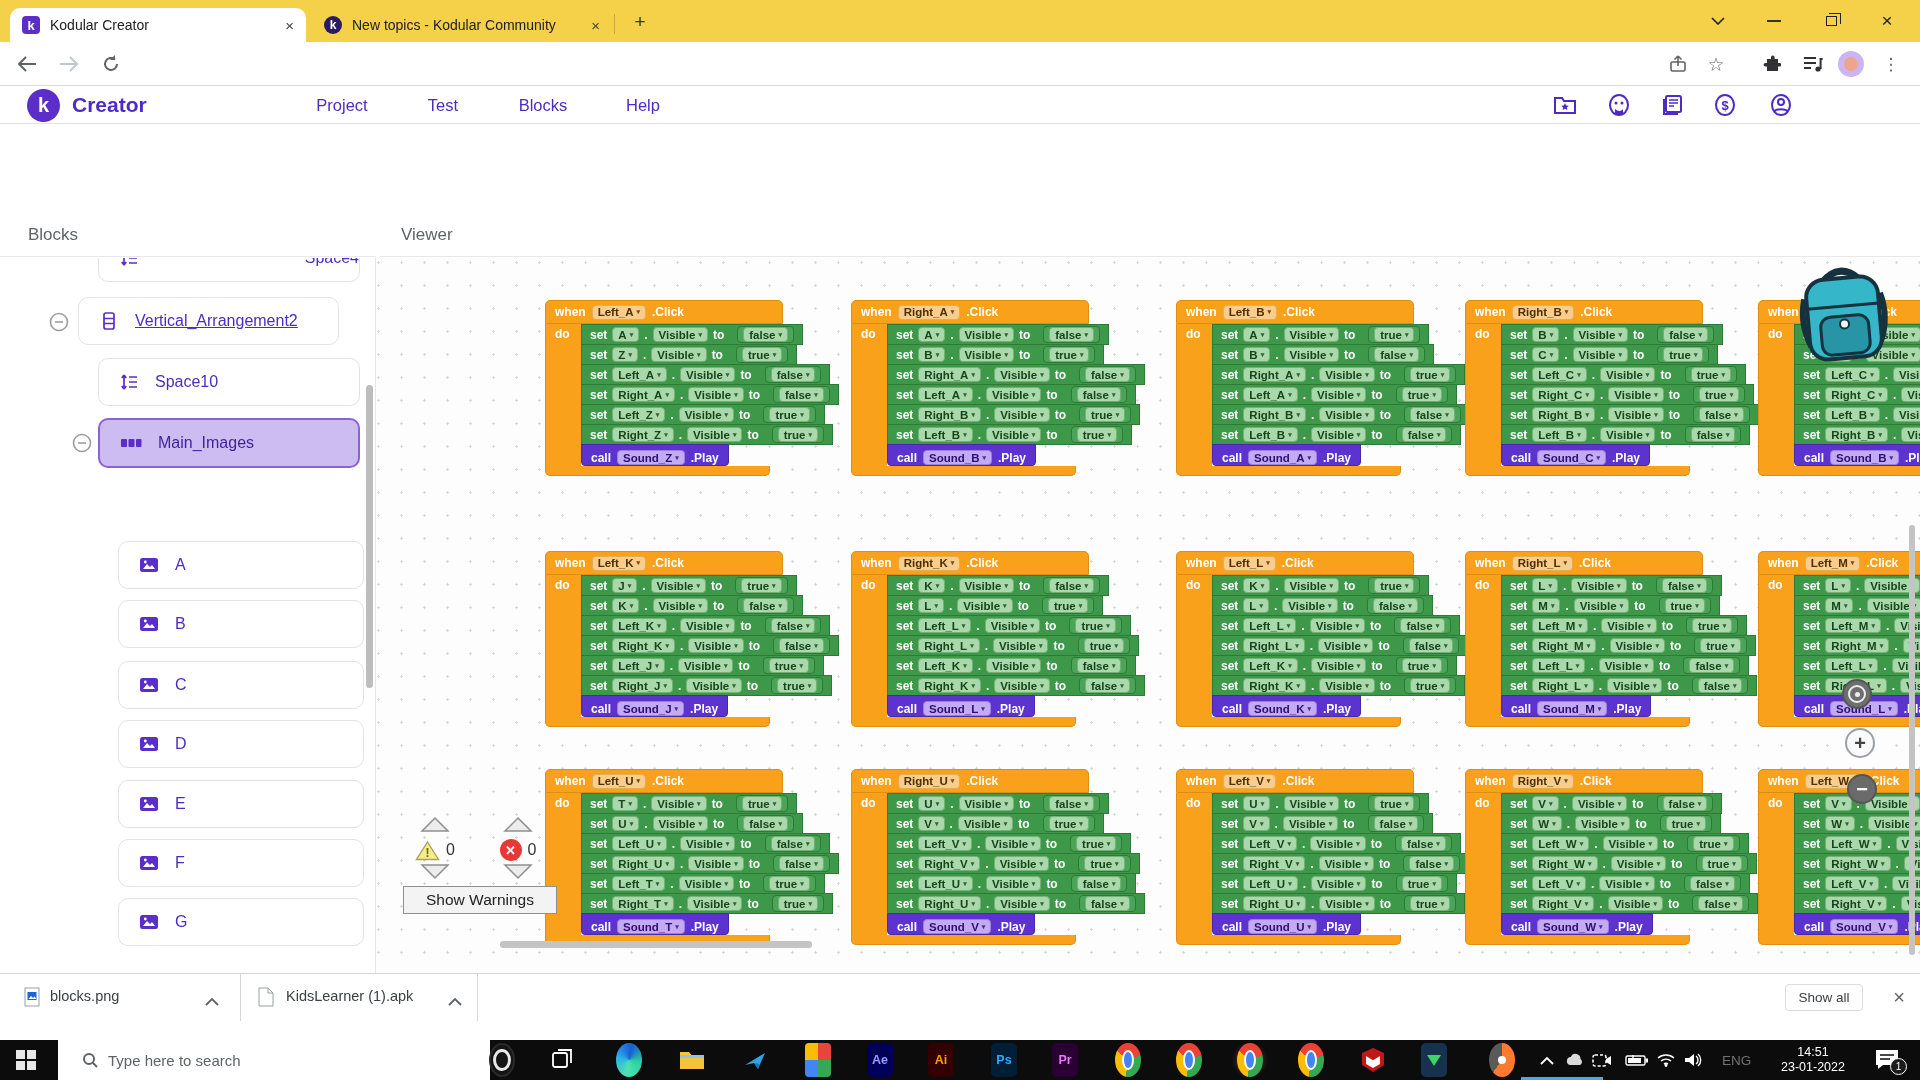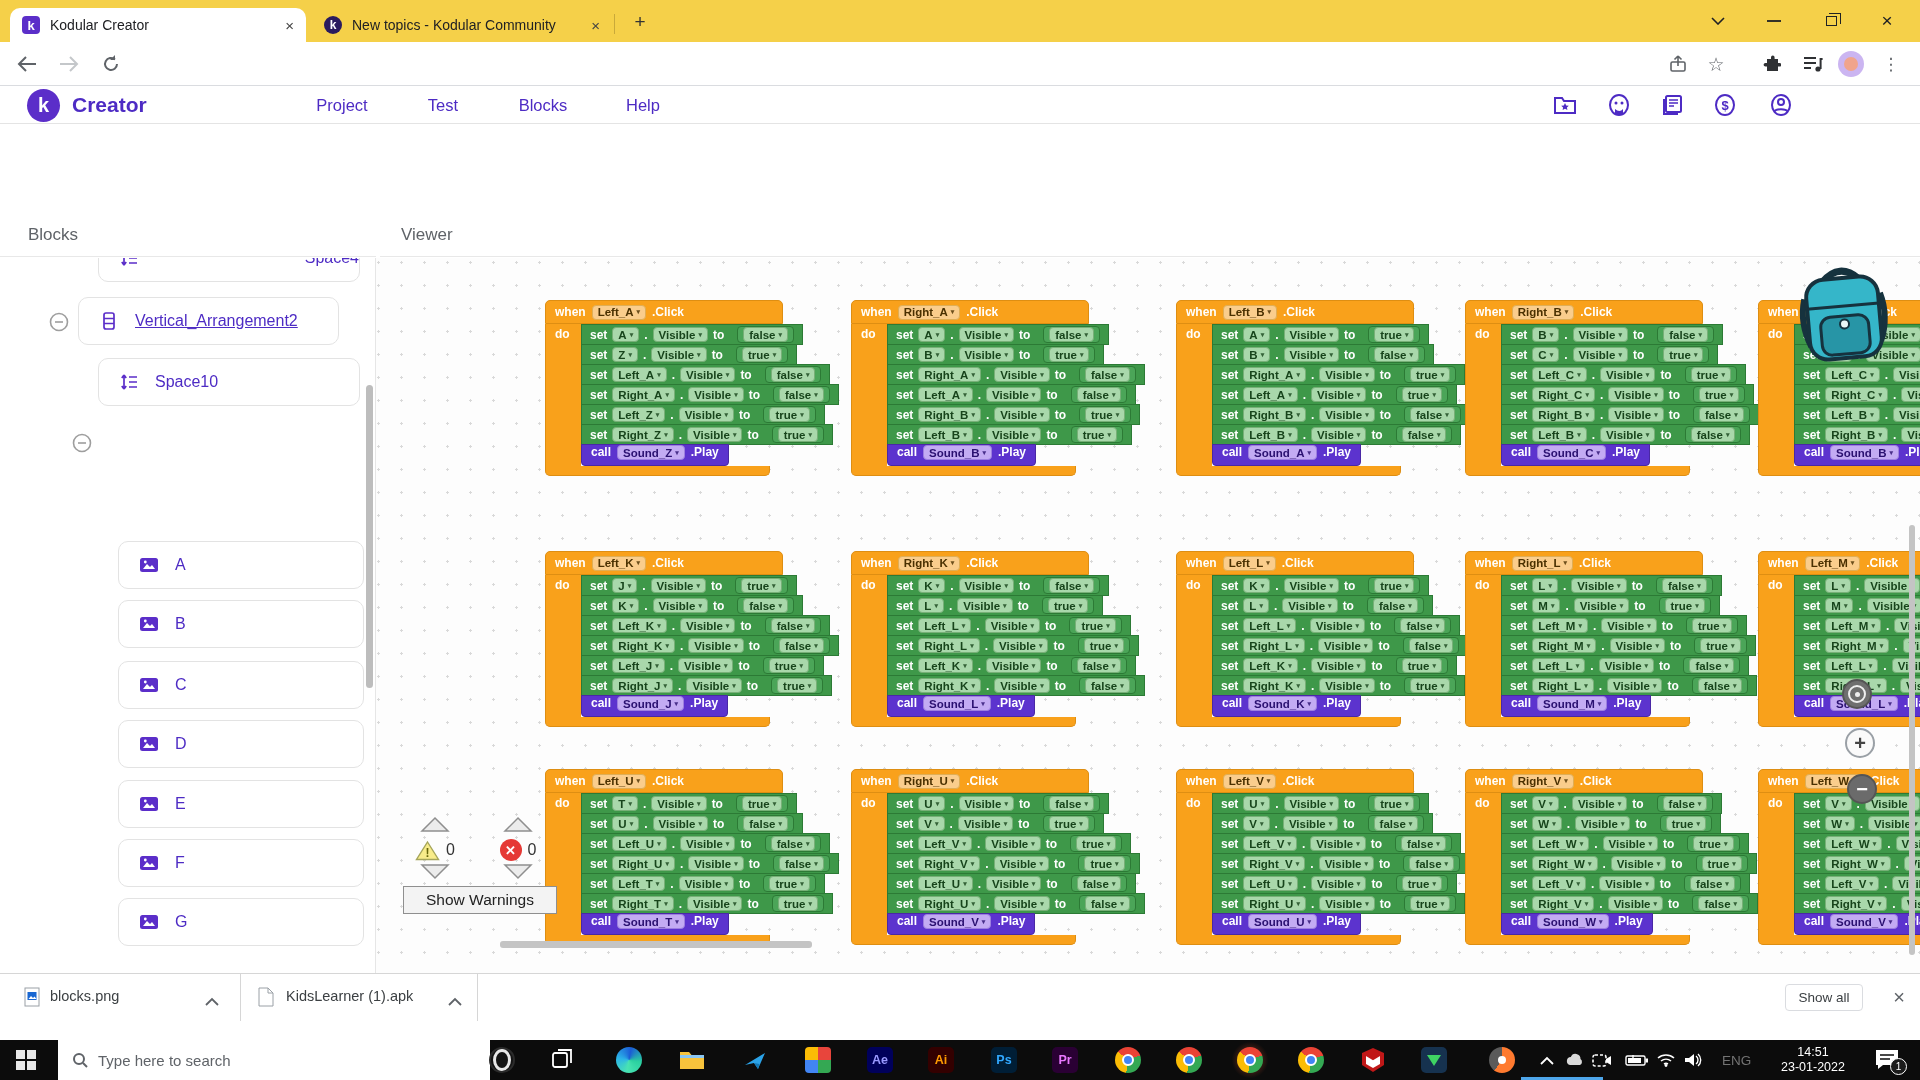--- a/index.html
+++ b/index.html
@@ -56,21 +56,21 @@
 
   .stack{position:absolute;width:max-content;z-index:2}
   .kw{color:#fff;font-weight:bold;font-size:12px;white-space:nowrap}
   .bwhen{background:#F9A11B;border:1px solid #DE8E12;border-radius:5px 5px 0 0;min-width:238px;height:24px;display:flex;align-items:center;gap:6px;padding:0 9px;width:max-content}
   .bbody{display:flex}
   .bdo{width:36px;background:#F9A11B;border-left:1px solid #DE8E12;color:#fff;font-weight:bold;font-size:12px;padding:3px 0 0 9px}
   .brows{display:flex;flex-direction:column;align-items:flex-start}
   .brow{display:flex;align-items:center;gap:5px;background:#3E9849;border:1px solid #2C7A35;height:21px;padding:0 8px;margin-top:-1px;width:max-content}
   .brow:first-child{margin-top:0}
   .bval{background:#4BA558;border:1px solid #2C7A35;border-radius:4px;padding:0 5px;margin-left:8px;display:flex;align-items:center;height:17px}
-  .bcall{display:flex;align-items:flex-start;gap:6px;background:#5C33CE;border:1px solid #4928A5;height:22px;margin-top:-1px;padding:0 9px;width:max-content;border-radius:0 0 4px 4px}
+  .bcall{display:flex;align-items:flex-end;gap:6px;background:#5C33CE;border:1px solid #4928A5;height:22px;margin-top:-1px;padding:0 9px;width:max-content;border-radius:0 0 4px 4px}
   .bfoot{background:#F9A11B;border:1px solid #DE8E12;border-top:none;width:225px;height:10px;border-radius:0 0 5px 5px}
   .chip{background:#A9D8AB;border:1px solid #77B077;color:#17441B;font-weight:bold;font-size:11.5px;border-radius:4px;padding:0 5px;display:inline-flex;align-items:center;height:15px;white-space:nowrap}
   .ochip{background:#FACD8C;border-color:#DFAE55;color:#4A3000}
   .pchip{background:#C3ABF3;border-color:#9D7FE0;color:#2A1070}
   .car{font-size:7px;margin-left:3px;opacity:.8}
 
   
   .warncol{position:absolute;width:56px;text-align:center;z-index:3}
   .tooltip{position:absolute;left:27px;top:628px;width:154px;height:28px;background:#F3F3F3;border:1.5px solid #8F8F8F;font-size:15.5px;color:#222;display:flex;align-items:center;justify-content:center;z-index:3}
   .errdot{width:22px;height:22px;border-radius:50%;background:#E53935;color:#fff;font-weight:bold;font-size:13px;display:inline-flex;align-items:center;justify-content:center}
@@ -89,25 +89,25 @@
   .dlbar{position:absolute;left:0;top:973px;width:1920px;height:47px;background:#fff;border-top:1px solid #D6D6D6}
   .dlsep{position:absolute;top:0;width:1px;height:47px;background:#D6D6D6}
   .dlname{position:absolute;top:14px;font-size:14.5px;color:#3C4043}
   .showall{position:absolute;left:1785px;top:10px;width:78px;height:27px;background:#fff;border:1px solid #DADCE0;border-radius:4px;font-size:13.5px;color:#3C4043;display:flex;align-items:center;justify-content:center}
   .dlclose{position:absolute;left:1884px;top:8px;width:30px;height:30px;font-size:20px;color:#5F6368;display:flex;align-items:center;justify-content:center}
 
   
   .taskbar{position:absolute;left:0;top:1040px;width:1920px;height:40px;background:#0C0C0C}
   .winflag{position:absolute;left:16px;top:10px;width:20px;height:20px;display:grid;grid-template-columns:9px 9px;grid-template-rows:9px 9px;gap:2px}
   .winflag i{background:#E8E8E8}
-  .tsearch{position:absolute;left:58px;top:0;width:432px;height:40px;background:#FFF;display:flex;align-items:center;gap:10px;padding-left:14px}
+  .tsearch{position:absolute;left:58px;top:0;width:432px;height:40px;background:#FFF;display:flex;align-items:center;gap:10px;padding-left:24px}
   .tsearch span{font-size:15px;color:#5F6368}
   .tapp{position:absolute;top:0;width:40px;height:40px;display:flex;align-items:center;justify-content:center}
   .tapp .glow{position:absolute;inset:2px;border-radius:6px;background:radial-gradient(rgba(234,90,50,.55),rgba(234,90,50,0) 72%)}
-  .ic{width:26px;height:26px;display:flex;align-items:center;justify-content:center;position:relative;z-index:1}
+  .ic{width:26px;height:34px;display:flex;align-items:center;justify-content:center;position:relative;z-index:1}
   .ic-opera{border-radius:50%;background:#141414;border:2px solid #2B2B2B}
   .ic-opera::after{content:"";width:12px;height:16px;border:3px solid #E8E8E8;border-radius:50%}
   .ic-edge{border-radius:50%;background:conic-gradient(from 190deg,#49E3B2,#2BB3E8,#1B5CD6,#2BD0A0,#49E3B2)}
   .ic-chrome{border-radius:50%;background:conic-gradient(from -50deg,#EA4335 0 33%,#34A853 0 66%,#FBBC05 0 100%)}
   .ic-chrome::after{content:"";position:absolute;inset:7px;background:#4285F4;border:2.5px solid #fff;border-radius:50%}
   .adobe{border-radius:5px;font-weight:bold;font-size:12.5px}
   .ic-photos{border-radius:4px;background:conic-gradient(#E8453C 0 25%,#34A853 0 50%,#4285F4 0 75%,#FBBC05 0 100%)}
   .ic-idm{border-radius:5px;background:#16324F;position:relative}
   .ic-idm::after{content:"";border-left:7px solid transparent;border-right:7px solid transparent;border-top:11px solid #3FD463}
   .ic-quik{border-radius:50%;background:#1D1D1D;border:3px solid transparent;background-clip:padding-box;position:relative}
@@ -323,20 +323,28 @@
       <svg width="20" height="20">
         <path d="M5 3v14M5 3 2.8 6M5 3l2.2 3M5 17l-2.2-3M5 17l2.2-3" stroke="#5B2EC9" stroke-width="1.7" fill="none"></path>
         <path d="M10 5h8M10 10h8M10 15h8" stroke="#5B2EC9" stroke-width="1.7"></path>
       </svg>
       <span>Space10</span>
     </div>
     <div class="scollapse" style="left: 72px; top: 175px;"><svg width="20" height="20">
         <circle cx="10" cy="10" r="8.5" stroke="#9E9E9E" stroke-width="1.6" fill="none"></circle>
         <path d="M6 10h8" stroke="#9E9E9E" stroke-width="1.6"></path>
       </svg></div>
+    <div class="sitem sel" style="left: 98px; top: 160px; width: 262px;">
+      <svg width="22" height="20">
+        <rect x="1" y="6" width="6" height="8" rx="1" fill="#5B2EC9"></rect>
+        <rect x="8.5" y="6" width="6" height="8" rx="1" fill="#5B2EC9"></rect>
+        <rect x="16" y="6" width="5.5" height="8" rx="1" fill="#5B2EC9"></rect>
+      </svg>
+      <span>Main_Images</span>
+    </div>
     <div class="sitem" style="left: 118px; top: 283px; width: 246px;">
       <svg width="20" height="20">
         <rect x="1" y="3" width="18" height="14" rx="2.5" fill="#5B2EC9"></rect>
         <path d="M4 14l4-5 3 3 2-2 3 4z" fill="#fff"></path>
         <circle cx="6.3" cy="7" r="1.4" fill="#fff"></circle>
       </svg>
       <span>A</span>
     </div>
     <div class="sitem" style="left: 118px; top: 342px; width: 246px;">
       <svg width="20" height="20">

